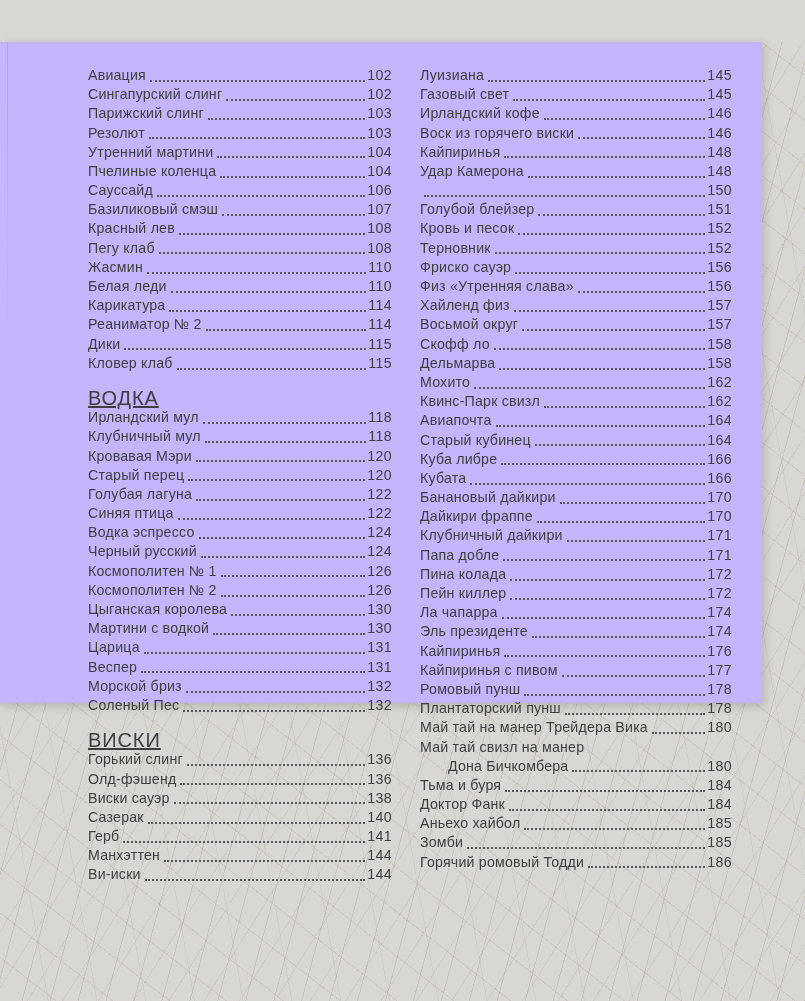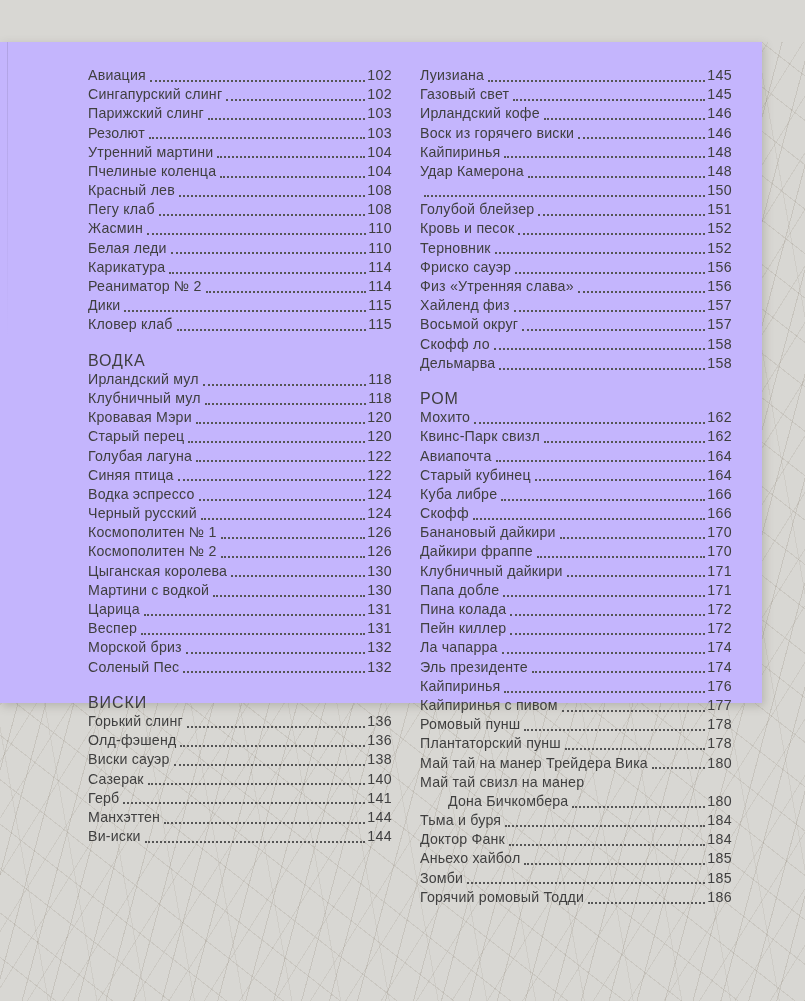--- a/index.html
+++ b/index.html
@@ -29,21 +29,21 @@
   }
   .content {
     position:absolute; left:88px; top:24px; display:flex; gap:28px;
   }
   .col { display:block; }
   .col-left  { width:304px; }
   .col-right { width:312px; }
 
   .heading {
     height:19.2px; line-height:19.2px; margin-top:16px;
-    font-size:16px; letter-spacing:.9px; color:#3e3e3e;
+    font-size:20px; letter-spacing:.9px; color:#3e3e3e;text-decoration:underline;
   }
   .row {
     display:flex; align-items:flex-end; height:19.2px;
     color:#3f3f3f; font-size:14.2px;
   }
   .t { white-space:nowrap; line-height:19.2px; letter-spacing:.2px; }
   .leader {
     flex:1 1 auto; min-width:6px;
     border-bottom:2px dotted #555;
     margin:0 2px 3.5px 4px;
@@ -86,20 +86,30 @@
             <span class="t">Утренний мартини</span>
             <span class="leader"></span>
             <span class="p">104</span>
           </div>
           <div class="row">
             <span class="t">Пчелиные коленца</span>
             <span class="leader"></span>
             <span class="p">104</span>
           </div>
           <div class="row">
+            <span class="t">Сауссайд</span>
+            <span class="leader"></span>
+            <span class="p">106</span>
+          </div>
+          <div class="row">
+            <span class="t">Базиликовый смэш</span>
+            <span class="leader"></span>
+            <span class="p">107</span>
+          </div>
+          <div class="row">
             <span class="t">Красный лев</span>
             <span class="leader"></span>
             <span class="p">108</span>
           </div>
           <div class="row">
             <span class="t">Пегу клаб</span>
             <span class="leader"></span>
             <span class="p">108</span>
           </div>
           <div class="row">
@@ -331,21 +341,20 @@
             <span class="leader"></span>
             <span class="p">158</span>
           </div>
           <div class="row">
             <span class="t">Дельмарва</span>
             <span class="leader"></span>
             <span class="p">158</span>
           </div>
         </div>
         <div class="section">
-          <div class="heading">РОМ</div>
           <div class="row">
             <span class="t">Мохито</span>
             <span class="leader"></span>
             <span class="p">162</span>
           </div>
           <div class="row">
             <span class="t">Квинс-Парк свизл</span>
             <span class="leader"></span>
             <span class="p">162</span>
           </div>
@@ -358,21 +367,21 @@
             <span class="t">Старый кубинец</span>
             <span class="leader"></span>
             <span class="p">164</span>
           </div>
           <div class="row">
             <span class="t">Куба либре</span>
             <span class="leader"></span>
             <span class="p">166</span>
           </div>
           <div class="row">
-            <span class="t">Скофф</span>
+            <span class="t">Кубата</span>
             <span class="leader"></span>
             <span class="p">166</span>
           </div>
           <div class="row">
             <span class="t">Банановый дайкири</span>
             <span class="leader"></span>
             <span class="p">170</span>
           </div>
           <div class="row">
             <span class="t">Дайкири фраппе</span>

